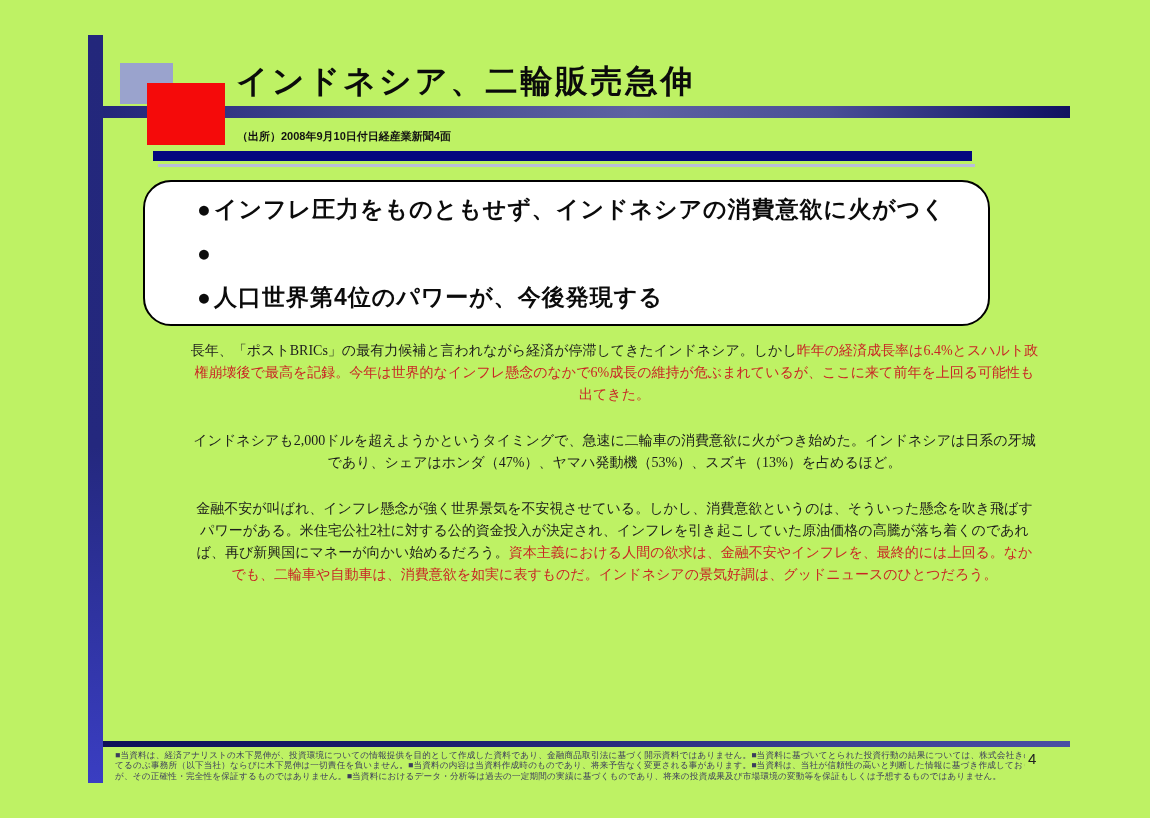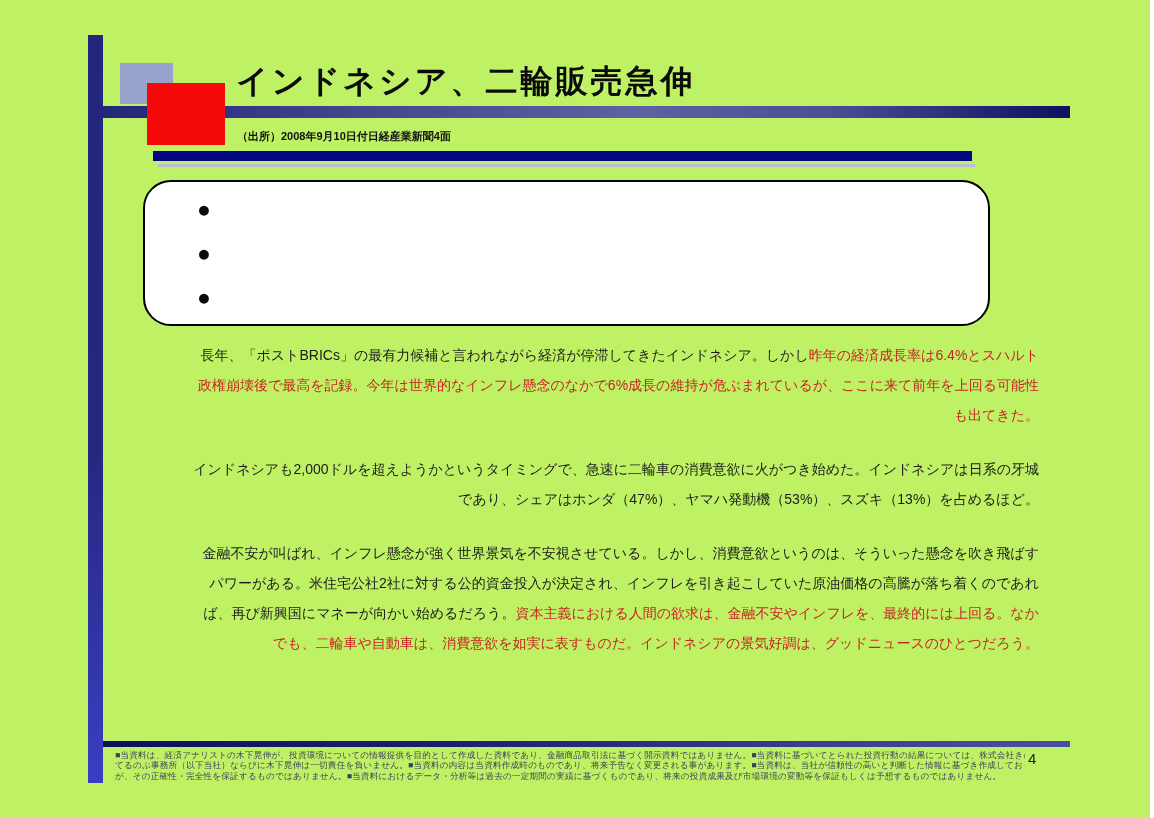--- a/index.html
+++ b/index.html
@@ -101,23 +101,24 @@
   .bullet-glyph { margin-right: 2px; }
   
   .body-text {
     position: absolute;
     left: 190px; top: 340px;
     width: 849px;
   }
   .body-text p {
     margin: 0 0 24px 0;
     font-size: 14px;
-    line-height: 30px;
+    line-height: 22px;
     color: #1c1c1c;
-    text-align: right;
+    text-align: center;
+    font-family: Liberation Serif, serif;
   }
   .red-text { color: #c92525; }
   
   .hbar-footer {
     position: absolute;
     left: 103px; top: 741px;
     width: 967px; height: 6px;
     background: linear-gradient(90deg, #0e1158 0%, #1b1e6e 35%, #3a3f93 75%, #4a4fa4 100%);
   }
   .disclaimer {
@@ -149,26 +150,28 @@
 
   <div class="page-title">インドネシア、二輪販売急伸</div>
   <div class="source-line">（出所）2008年9月10日付日経産業新聞4面</div>
 
   <div class="hbar-navy"></div>
   <div class="hbar-underline"></div>
 
   <div class="highlight-box">
     <div class="highlight-line">
       <span class="bullet-glyph">●</span>
+      <span>インフレ圧力をものともせず、インドネシアの消費意欲に火がつく</span>
     </div>
     <div class="highlight-line">
       <span class="bullet-glyph">●</span>
     </div>
     <div class="highlight-line">
       <span class="bullet-glyph">●</span>
+      <span>人口世界第4位のパワーが、今後発現する</span>
     </div>
   </div>
 
   <div class="body-text">
     <p>
       <span>長年、「ポストBRICs」の最有力候補と言われながら経済が停滞してきたインドネシア。しかし</span><span class="red-text">昨年の経済成長率は6.4%とスハルト政権崩壊後で最高を記録。今年は世界的なインフレ懸念のなかで6%成長の維持が危ぶまれているが、ここに来て前年を上回る可能性も出てきた。</span>
     </p>
     <p>
       <span>インドネシアも2,000ドルを超えようかというタイミングで、急速に二輪車の消費意欲に火がつき始めた。インドネシアは日系の牙城であり、シェアはホンダ（47%）、ヤマハ発動機（53%）、スズキ（13%）を占めるほど。</span>
     </p>

